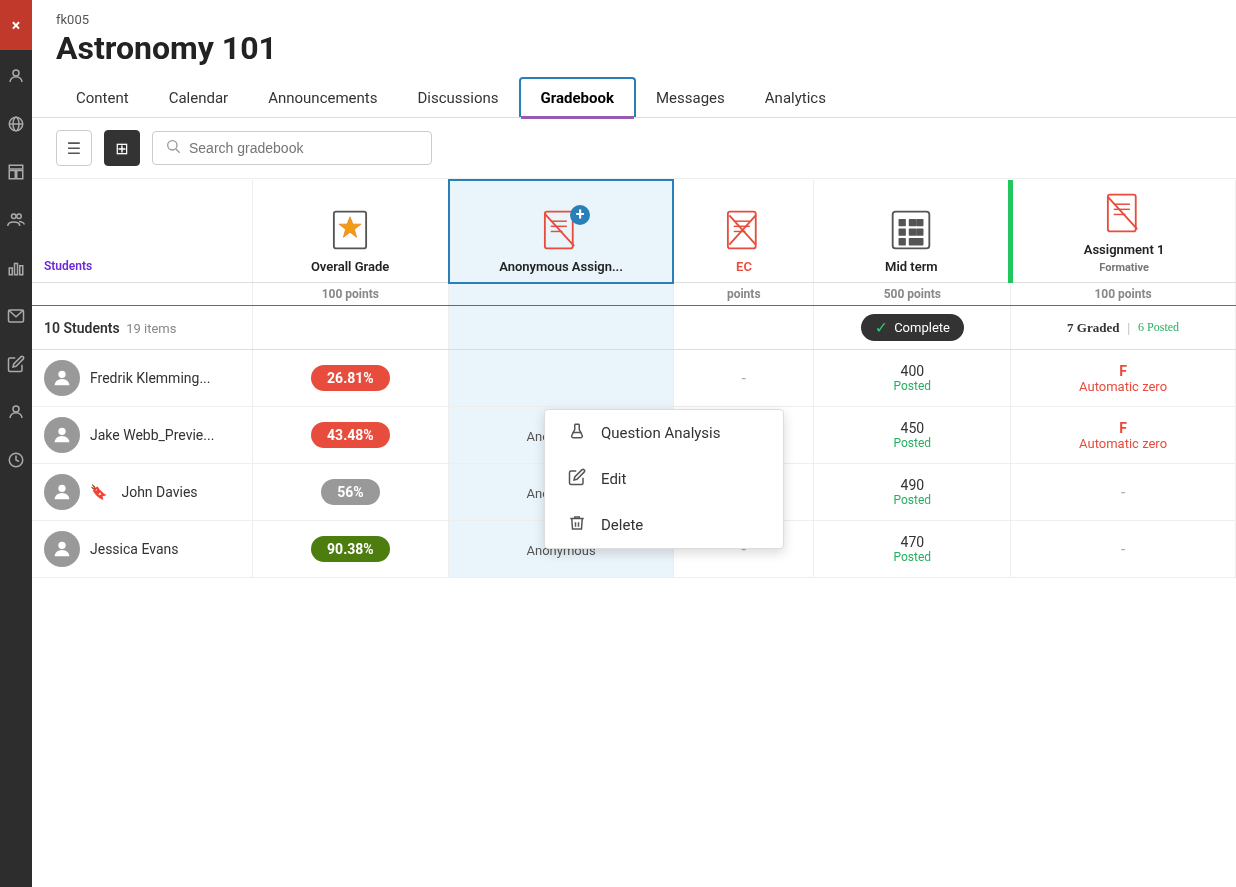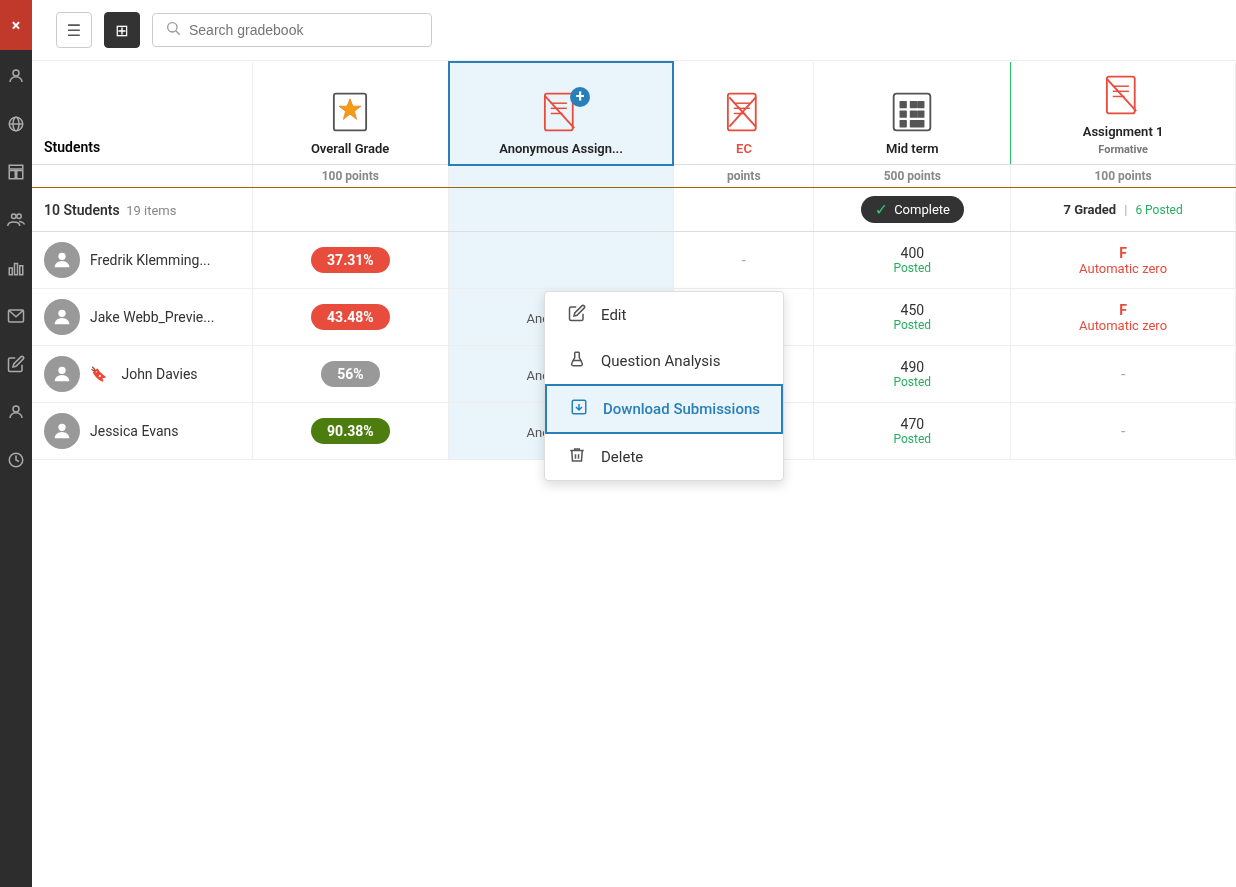--- a/index.html
+++ b/index.html
@@ -385,20 +385,33 @@
   <div class="sidebar-icon">
     <svg width="18" height="18" viewBox="0 0 24 24" fill="none" stroke="#aaa" stroke-width="2">
         <circle cx="12" cy="12" r="9"></circle>
         <polyline points="12,6 12,12 16,14"></polyline>
       </svg>
   </div>
 </div>
 
 <div class="main">
 
+  <div class="header">
+    <div class="course-id">fk005</div>
+    <div class="course-title">Astronomy 101</div>
+    <nav class="nav-tabs">
+      <div class="nav-tab">Content</div>
+      <div class="nav-tab">Calendar</div>
+      <div class="nav-tab">Announcements</div>
+      <div class="nav-tab">Discussions</div>
+      <div class="nav-tab active">Gradebook</div>
+      <div class="nav-tab">Messages</div>
+      <div class="nav-tab">Analytics</div>
+    </nav>
+  </div>
 
   <div class="toolbar">
     <button class="view-btn">
       <span>☰</span>
     </button>
     <button class="view-btn active">
       <span>⊞</span>
     </button>
     <div class="search-box">
       <span class="search-icon-svg">
@@ -410,21 +423,21 @@
       <input type="text" placeholder="Search gradebook" style="">
     </div>
   </div>
 
   <div class="gradebook-area">
     <table class="gradebook-table">
       <thead>
         <tr class="col-headers">
 
           <th style="text-align:left; padding: 12px 12px 8px; border-right:1px solid #eee; border-bottom:1px solid #ddd;">
-            <span style="font-size:14px;font-weight:600;color:#000000;">Students</span>
+            <span style="font-size:12px;font-weight:600;color:#6d28d9;">Students</span>
           </th>
 
           <th style="border-right:1px solid #eee; border-bottom:1px solid #ddd; padding:8px 12px; min-width:140px;">
             <div class="col-header-icon">
               <div class="icon-area">
                 <svg width="44" height="44" viewBox="0 0 60 60">
                   <rect x="8" y="5" width="44" height="50" rx="3" fill="none" stroke="#555" stroke-width="2.5"></rect>
                   <polygon points="30,12 34,22 45,22 36,29 39,40 30,33 21,40 24,29 15,22 26,22" fill="#f39c12" stroke="#e67e22" stroke-width="1"></polygon>
                 </svg>
               </div>
@@ -457,21 +470,21 @@
                   <line x1="16" y1="25" x2="38" y2="25" stroke="#e74c3c" stroke-width="2"></line>
                   <line x1="16" y1="32" x2="32" y2="32" stroke="#e74c3c" stroke-width="2"></line>
                   <line x1="10" y1="10" x2="46" y2="50" stroke="#e74c3c" stroke-width="2.5"></line>
                   <line x1="46" y1="10" x2="10" y2="50" stroke="#e74c3c" stroke-width="2.5"></line>
                 </svg>
               </div>
               <div class="col-header-label ec-col">EC</div>
             </div>
           </th>
 
-          <th style="border-right:1px solid #22c55e; border-bottom:1px solid #ddd; padding:8px 12px; min-width:140px;">
+          <th style="border-right:5px solid #22c55e; border-bottom:1px solid #ddd; padding:8px 12px; min-width:140px;">
             <div class="col-header-icon">
               <div class="icon-area">
                 <svg width="44" height="44" viewBox="0 0 60 60">
                   <rect x="5" y="5" width="50" height="50" rx="4" fill="none" stroke="#555" stroke-width="2.5"></rect>
                   <rect x="13" y="15" width="10" height="10" rx="1" fill="#555"></rect>
                   <rect x="27" y="15" width="10" height="10" rx="1" fill="#555"></rect>
                   <rect x="37" y="15" width="10" height="10" rx="1" fill="#555"></rect>
                   <rect x="13" y="28" width="10" height="10" rx="1" fill="#555"></rect>
                   <rect x="27" y="28" width="10" height="10" rx="1" fill="#555"></rect>
                   <rect x="37" y="28" width="10" height="10" rx="1" fill="#555"></rect>
@@ -518,42 +531,42 @@
           <td></td>
           <td style="background:#eaf4fb;"></td>
           <td></td>
           <td style="text-align:center;">
             <span class="complete-badge">
               <span class="check">✓</span>
               <span>Complete</span>
             </span>
           </td>
           <td>
-            <div class="graded-info" style="display:flex; align-items:center; justify-content:center; gap:4px;">
+            <div class="graded-info" style="display:flex; align-items:center; justify-content:center; gap:4px;font-family:Liberation Serif, serif;">
               <span class="graded-bold">7 Graded</span>
               <span class="separator">|</span>
               <span class="posted-green">6 Posted</span>
             </div>
           </td>
         </tr>
 
         <tr class="student-row">
           <td>
             <div class="student-cell">
               <div class="avatar">
                 <svg width="22" height="22" viewBox="0 0 24 24" fill="#fff">
                     <circle cx="12" cy="8" r="4"></circle>
                     <path d="M4 20c0-4 3.6-7 8-7s8 3 8 7" fill="#fff"></path>
                   </svg>
               </div>
               <span class="student-name">Fredrik Klemming...</span>
             </div>
           </td>
           <td style="text-align:center;">
-            <span class="grade-badge grade-red">37.31%</span>
+            <span class="grade-badge grade-red">26.81%</span>
           </td>
           <td style="text-align:center; background:#eaf4fb;"></td>
           <td style="text-align:center;"><span class="dash-cell">-</span></td>
           <td style="text-align:center;">
             <div class="score-cell">
               <div class="score-val">400</div>
               <div class="posted-green">Posted</div>
             </div>
           </td>
           <td style="text-align:center;">
@@ -650,46 +663,37 @@
             </div>
           </td>
           <td style="text-align:center;">
             <div class="dash-cell">-</div>
           </td>
         </tr>
       </tbody>
     </table>
 
     <div class="dropdown-menu">
-      <div class="dropdown-item">
-        <span class="item-icon">
-          <svg width="18" height="18" viewBox="0 0 24 24" fill="none" stroke="#555" stroke-width="2">
-              <path d="M11 4H4a2 2 0 0 0-2 2v14a2 2 0 0 0 2 2h14a2 2 0 0 0 2-2v-7"></path>
-              <path d="M18.5 2.5a2.121 2.121 0 0 1 3 3L12 15l-4 1 1-4 9.5-9.5z"></path>
-            </svg>
-        </span>
-        <span>Edit</span>
-      </div>
       <div class="dropdown-item">
         <span class="item-icon">
           <svg width="18" height="18" viewBox="0 0 24 24" fill="none" stroke="#555" stroke-width="2">
               <path d="M9 3h6M9 3v7l-4 8a2 2 0 0 0 1.8 2.9h10.4A2 2 0 0 0 19 18l-4-8V3"></path>
               <line x1="6" y1="14" x2="18" y2="14"></line>
             </svg>
         </span>
         <span>Question Analysis</span>
       </div>
-      <div class="dropdown-item highlighted">
+      <div class="dropdown-item">
         <span class="item-icon">
-          <svg width="18" height="18" viewBox="0 0 24 24" fill="none" stroke="#2980b9" stroke-width="2">
-              <rect x="3" y="3" width="18" height="18" rx="2"></rect>
-              <path d="M8 12l4 4 4-4M12 8v8"></path>
+          <svg width="18" height="18" viewBox="0 0 24 24" fill="none" stroke="#555" stroke-width="2">
+              <path d="M11 4H4a2 2 0 0 0-2 2v14a2 2 0 0 0 2 2h14a2 2 0 0 0 2-2v-7"></path>
+              <path d="M18.5 2.5a2.121 2.121 0 0 1 3 3L12 15l-4 1 1-4 9.5-9.5z"></path>
             </svg>
         </span>
-        <span style="color:#2980b9; font-weight:500;">Download Submissions</span>
+        <span>Edit</span>
       </div>
       <div class="dropdown-item">
         <span class="item-icon">
           <svg width="18" height="18" viewBox="0 0 24 24" fill="none" stroke="#555" stroke-width="2">
               <polyline points="3,6 5,6 21,6"></polyline>
               <path d="M19 6l-1 14H6L5 6"></path>
               <path d="M10 11v6M14 11v6"></path>
               <path d="M9 6V4h6v2"></path>
             </svg>
         </span>

